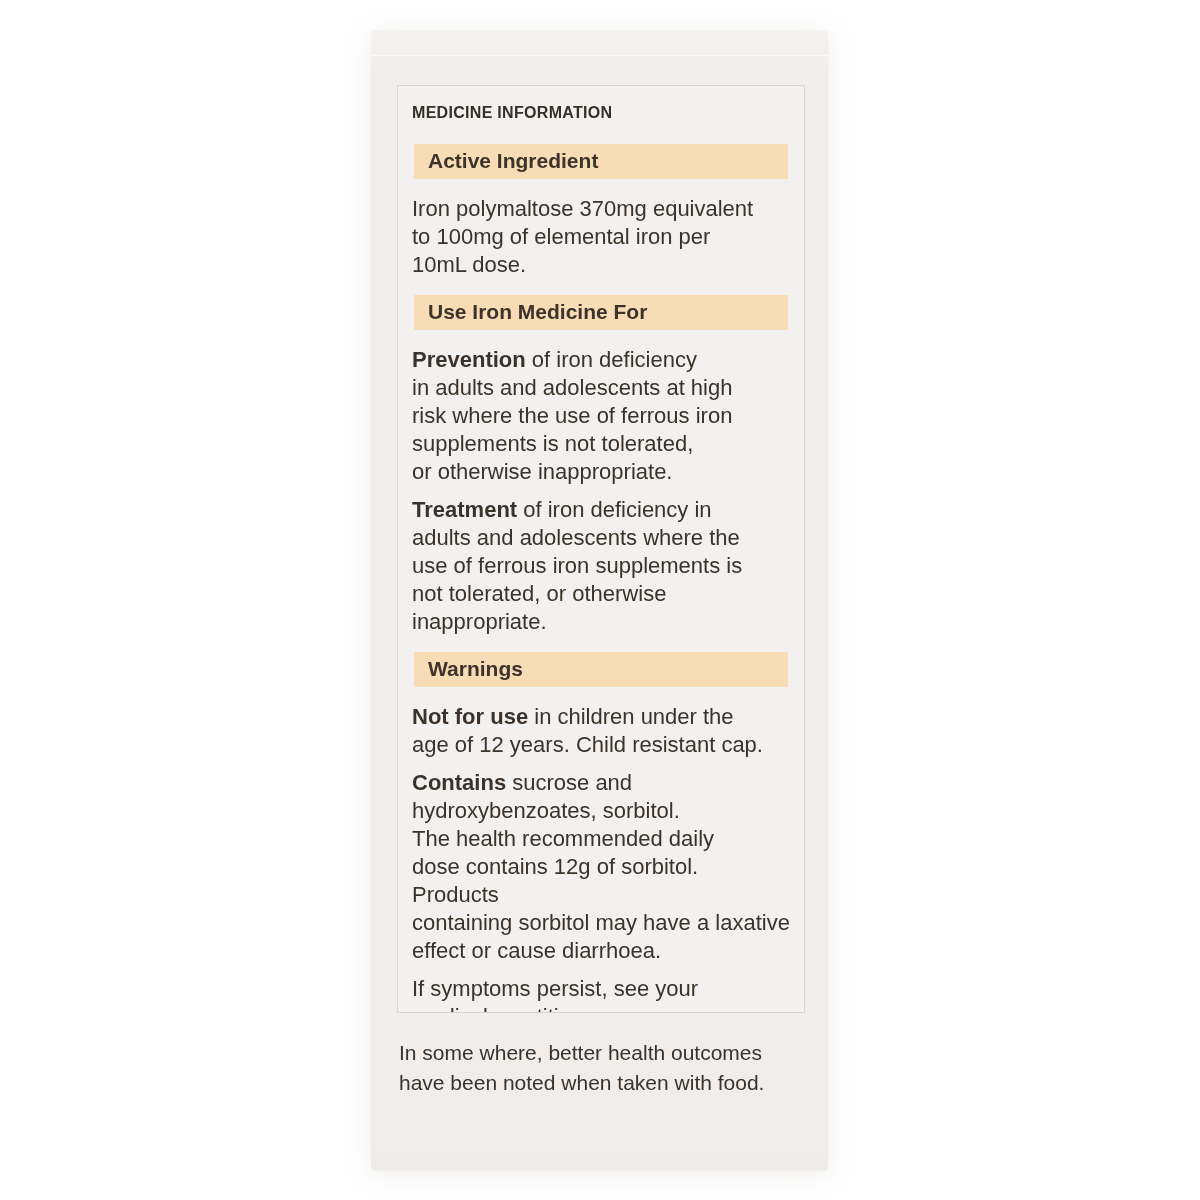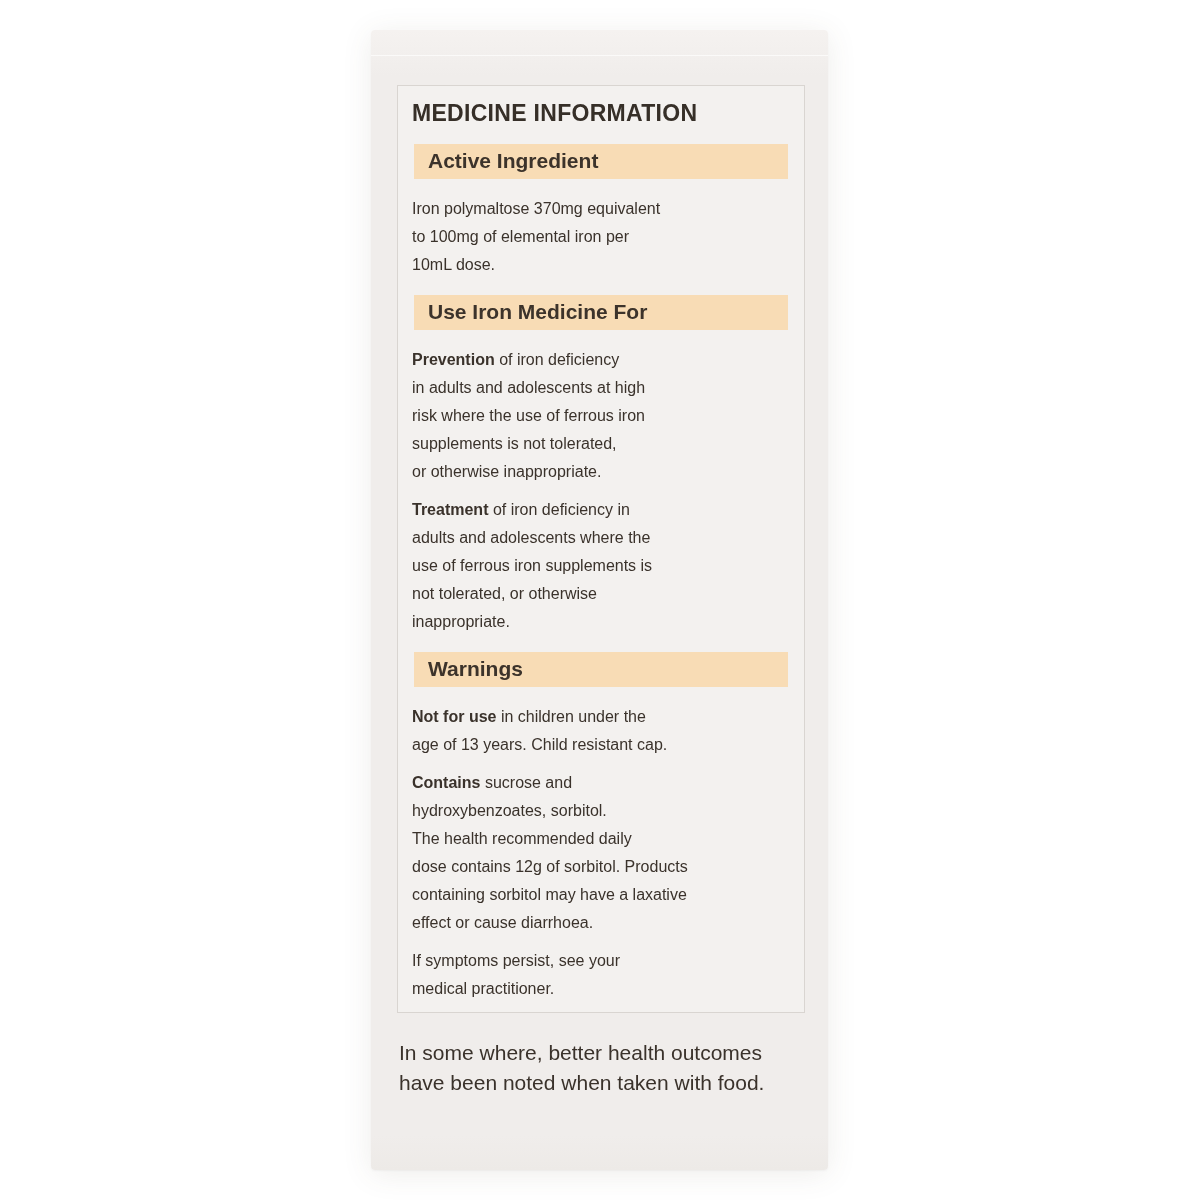--- a/index.html
+++ b/index.html
@@ -40,38 +40,38 @@
     left: 26px;
     top: 55px;
     width: 408px;
     height: 928px;
     box-sizing: border-box;
     background: var(--panel-bg, #f3f1ef);
     border: 1px solid var(--panel-border, #d9d5d1);
     overflow: hidden;
   }
   .panel-title {
-    font-size: 23px;
+    font-size: 16px;
     line-height: 30px;
     font-weight: bold;
     letter-spacing: 0.3px;
     color: #362f28;
     margin: 12px 14px 12px;
   }
   .band {
     background: var(--band-bg, #f8dcb5);
     font-size: 21px;
     line-height: 24px;
     font-weight: bold;
     color: #3c332b;
     padding: 5px 14px 6px;
     margin: 16px;
   }
   p.body {
-    font-size: 16px;
+    font-size: 22px;
     line-height: 28px;
     margin: 9px 14px 10px;
     white-space: pre-line;
   }
   p.body strong {
     font-weight: bold;
   }
   .footer-note {
     position: absolute;
     left: 28px;
@@ -107,21 +107,21 @@
 
       <p class="body"><strong>Treatment</strong><span> of iron deficiency in
 adults and adolescents where the
 use of ferrous iron supplements is
 not tolerated, or otherwise
 inappropriate.</span></p>
 
       <div class="band">Warnings</div>
 
       <p class="body"><strong>Not for use</strong><span> in children under the
-age of 13 years. Child resistant cap.</span></p>
+age of 12 years. Child resistant cap.</span></p>
 
       <p class="body"><strong>Contains</strong><span> sucrose and
 hydroxybenzoates, sorbitol.
 The health recommended daily
 dose contains 12g of sorbitol. Products
 containing sorbitol may have a laxative
 effect or cause diarrhoea.</span></p>
 
       <p class="body"><strong></strong><span>If symptoms persist, see your
 medical practitioner.</span></p>

